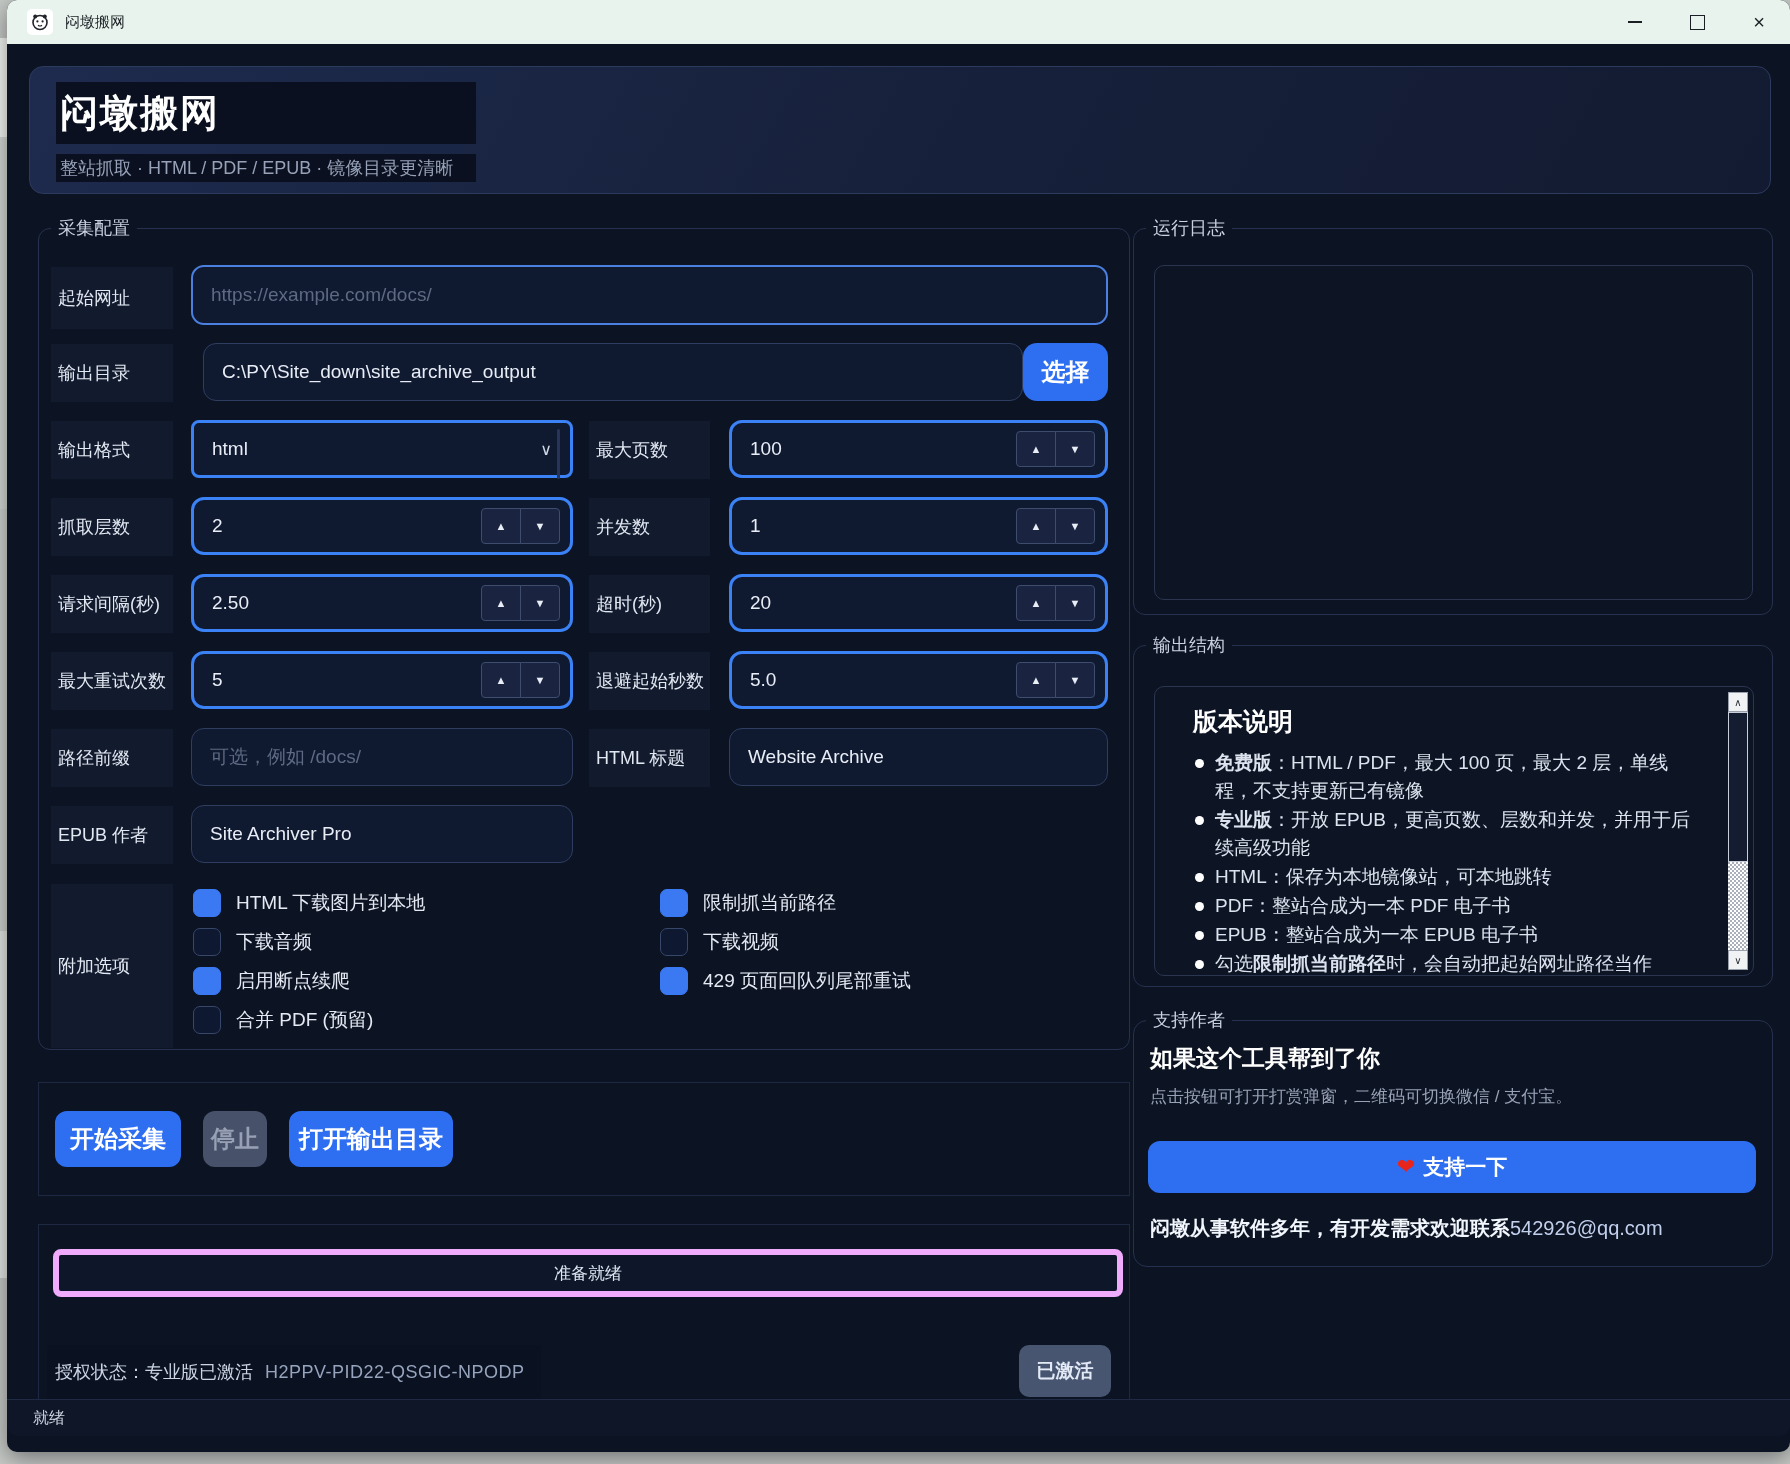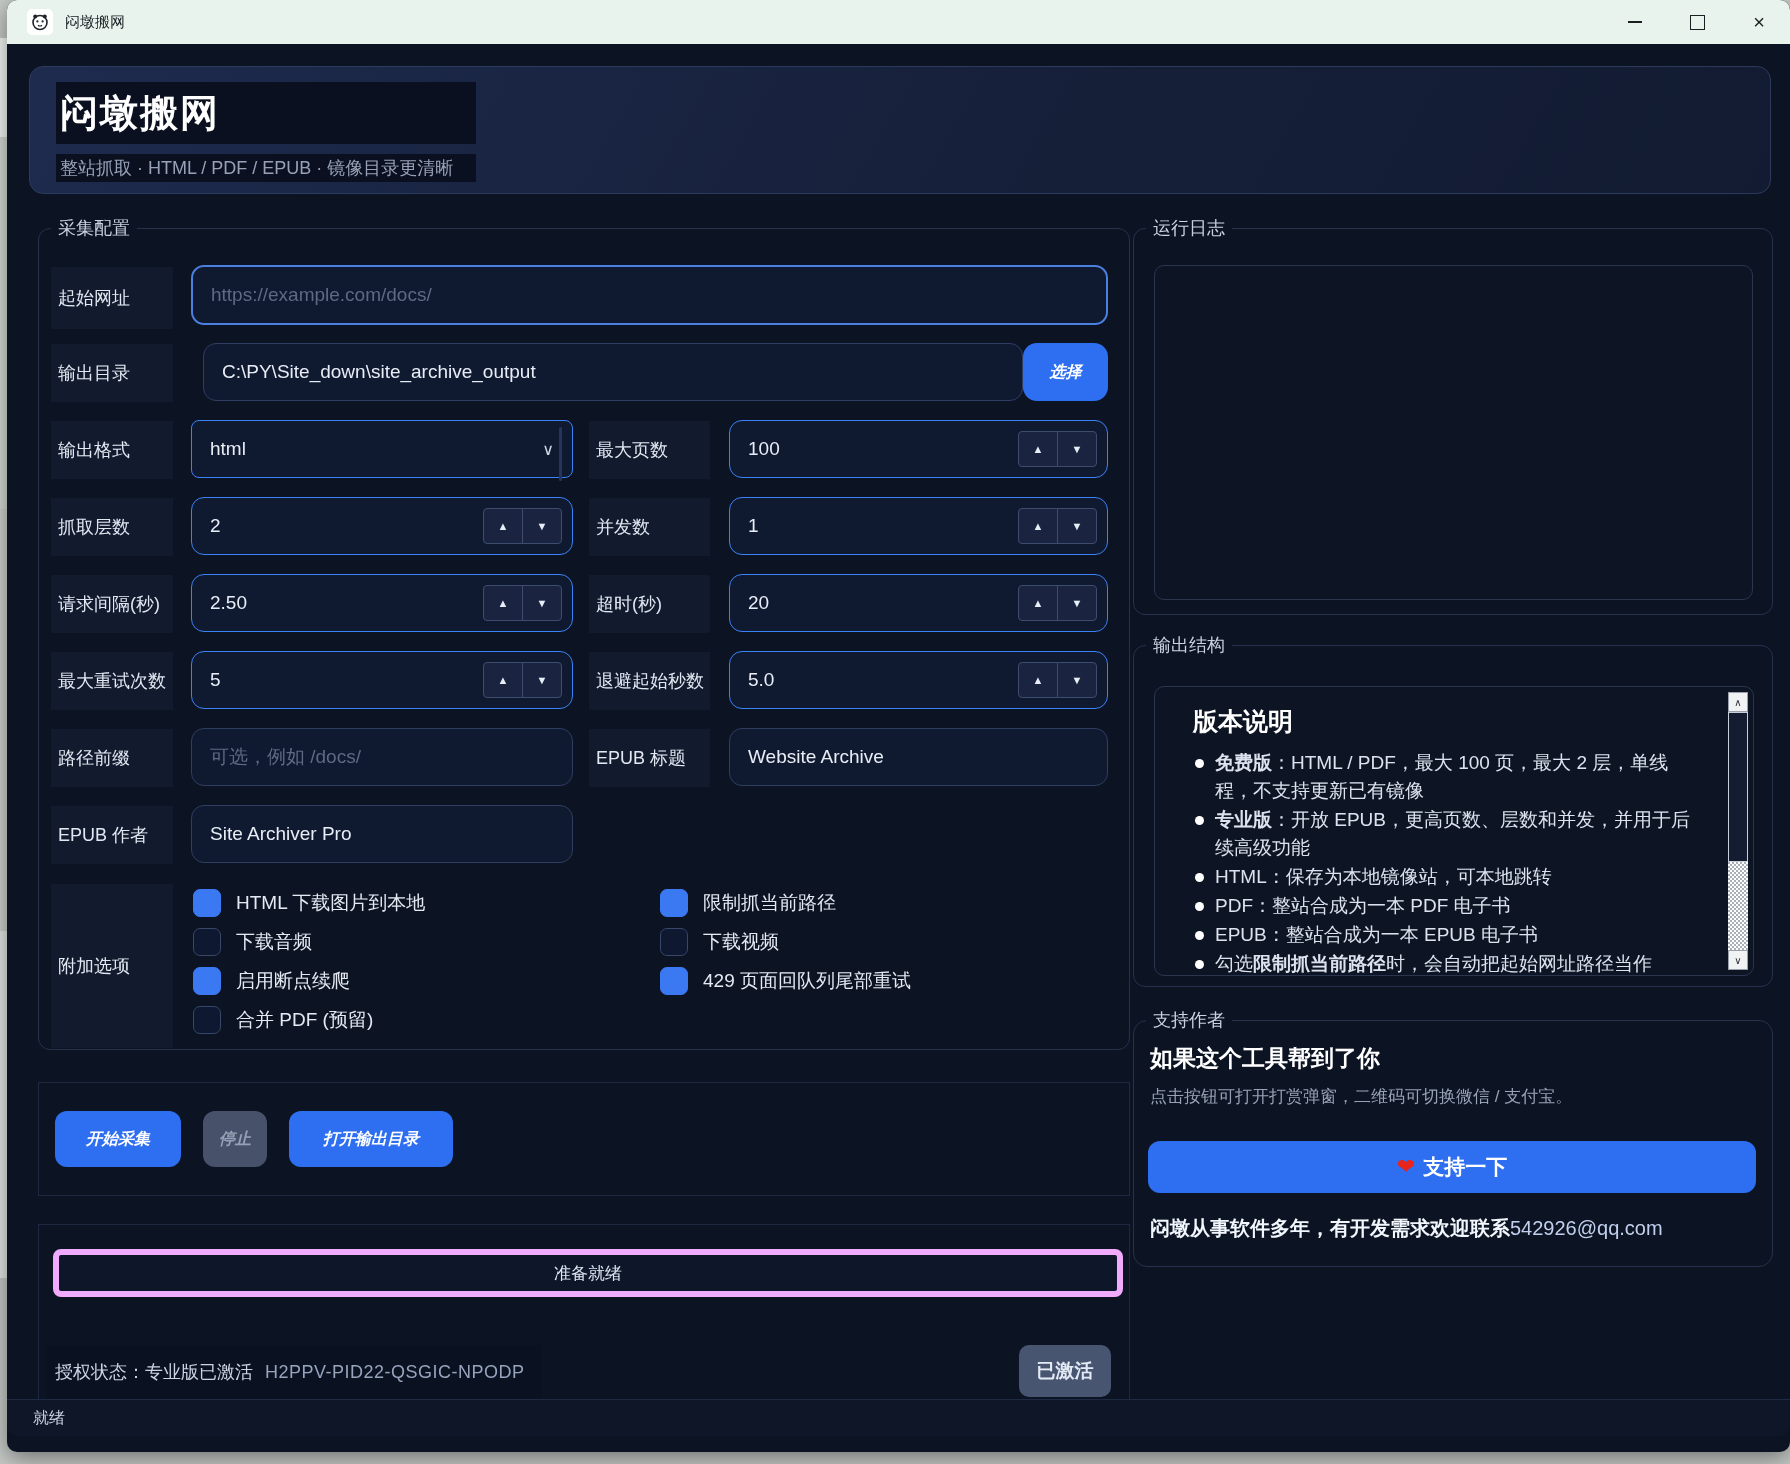--- a/index.html
+++ b/index.html
@@ -39,21 +39,21 @@
   .hdr-sub-box{position:absolute;left:26px;top:87px;width:420px;height:28px;background:#0a101f;
     display:flex;align-items:center;}
   .hdr-sub-box span{font-size:18px;color:#97a2b8;padding-left:4px;}
   
   .group{position:absolute;border:1px solid #25314f;border-radius:12px;}
   .group-label{position:absolute;left:12px;top:-13px;background:#0c1322;padding:0 7px;
     font-size:18px;color:#c9d2e1;}
   
   .chip{position:absolute;background:#121b2e;display:flex;align-items:center;
     font-size:18px;color:#e2e8f2;padding-left:7px;box-sizing:border-box;}
-  .field{position:absolute;background:#0f1a31;border:1px solid #3b82f6;border-radius:13px;
+  .field{position:absolute;background:#0f1a31;border:3px solid #3b82f6;border-radius:13px;
     box-sizing:border-box;display:flex;align-items:center;font-size:19px;color:#e8edf6;}
   .field .val{padding-left:18px;}
   input.raw{position:absolute;background:#0f1a31;border:1px solid #2f3e60;border-radius:13px;
     box-sizing:border-box;font-size:19px;color:#e8edf6;padding:0 18px;outline:none;
     font-family:inherit;}
   input.raw::placeholder{color:#5d6a82;}
   input.url{border:2px solid #4b7fe0;}
   .spin{position:absolute;right:10px;top:50%;transform:translateY(-50%);display:flex;}
   .spin-btn{width:38px;height:34px;background:#1a2440;border:1px solid #3e4c6e;
     display:flex;align-items:center;justify-content:center;color:#e8edf6;font-size:11px;}
@@ -62,22 +62,22 @@
   .chev{position:absolute;right:18px;color:#cfd7e6;font-size:16px;}
   .select-edge{position:absolute;right:10px;top:6px;bottom:-4px;width:3px;background:#27355a;border-radius:2px;}
   
   .cb-row{position:absolute;display:flex;align-items:center;}
   .checkbox{width:28px;height:28px;border-radius:7px;background:#0e1830;border:1px solid #37476a;
     box-sizing:border-box;flex:none;}
   .checkbox.checked{background:#3b79f2;border-color:#3b79f2;}
   .cb-label{margin-left:15px;font-size:19px;color:#e4e9f3;}
   
   .card{position:absolute;background:#0c1424;border:1px solid #1d2942;border-radius:0;}
-  .btn{border:none;border-radius:12px;font-family:inherit;font-weight:bold;font-size:16px;
-    color:#fff;background:#2e6ff2;display:flex;align-items:center;justify-content:center;font-style:italic;}
+  .btn{border:none;border-radius:12px;font-family:inherit;font-weight:bold;font-size:24px;
+    color:#fff;background:#2e6ff2;display:flex;align-items:center;justify-content:center;}
   .btn.gray{background:#47516a;color:#97a0b4;font-weight:bold;}
   .ready-bar{position:absolute;left:14px;top:24px;width:1058px;height:36px;border:6px solid #f0abfc;
     border-radius:8px;display:flex;align-items:center;justify-content:center;
     font-size:17px;color:#dfe6f2;background:#0d1729;}
   .strip{position:absolute;background:#0a1222;display:flex;align-items:center;
     font-size:18px;color:#cbd4e4;}
   .license-key{color:#97a4bd;margin-left:12px;letter-spacing:.5px;}
   .activated{position:absolute;background:#475570;border-radius:10px;color:#e3eaf6;
     font-size:19px;font-weight:bold;display:flex;align-items:center;justify-content:center;}
   
@@ -226,21 +226,21 @@
     <div class="field" style="left:690px;top:422px;width:379px;height:58px;">
       <span class="val">5.0</span>
       <span class="spin">
         <span class="spin-btn up">▲</span>
         <span class="spin-btn down">▼</span>
       </span>
     </div>
 
     <div class="chip" style="left:12px;top:500px;width:122px;height:58px;font-family:Liberation Serif, serif;">路径前缀</div>
     <input class="raw" style="left: 152px; top: 499px; width: 382px; height: 58px;" placeholder="可选，例如 /docs/">
-    <div class="chip" style="left:550px;top:500px;width:121px;height:58px;">EPUB 标题</div>
+    <div class="chip" style="left:550px;top:500px;width:121px;height:58px;">HTML 标题</div>
     <input class="raw" style="left: 690px; top: 499px; width: 379px; height: 58px;" value="Website Archive">
 
     <div class="chip" style="left:12px;top:577px;width:122px;height:58px;">EPUB 作者</div>
     <input class="raw" style="left: 152px; top: 576px; width: 382px; height: 58px;" value="Site Archiver Pro">
 
     <div class="chip" style="left:12px;top:655px;width:122px;height:164px;justify-content:flex-start;">附加选项</div>
 
     <div class="cb-row" style="left:154px;top:660px;">
       <span class="checkbox checked"></span>
       <span class="cb-label">HTML 下载图片到本地</span>

